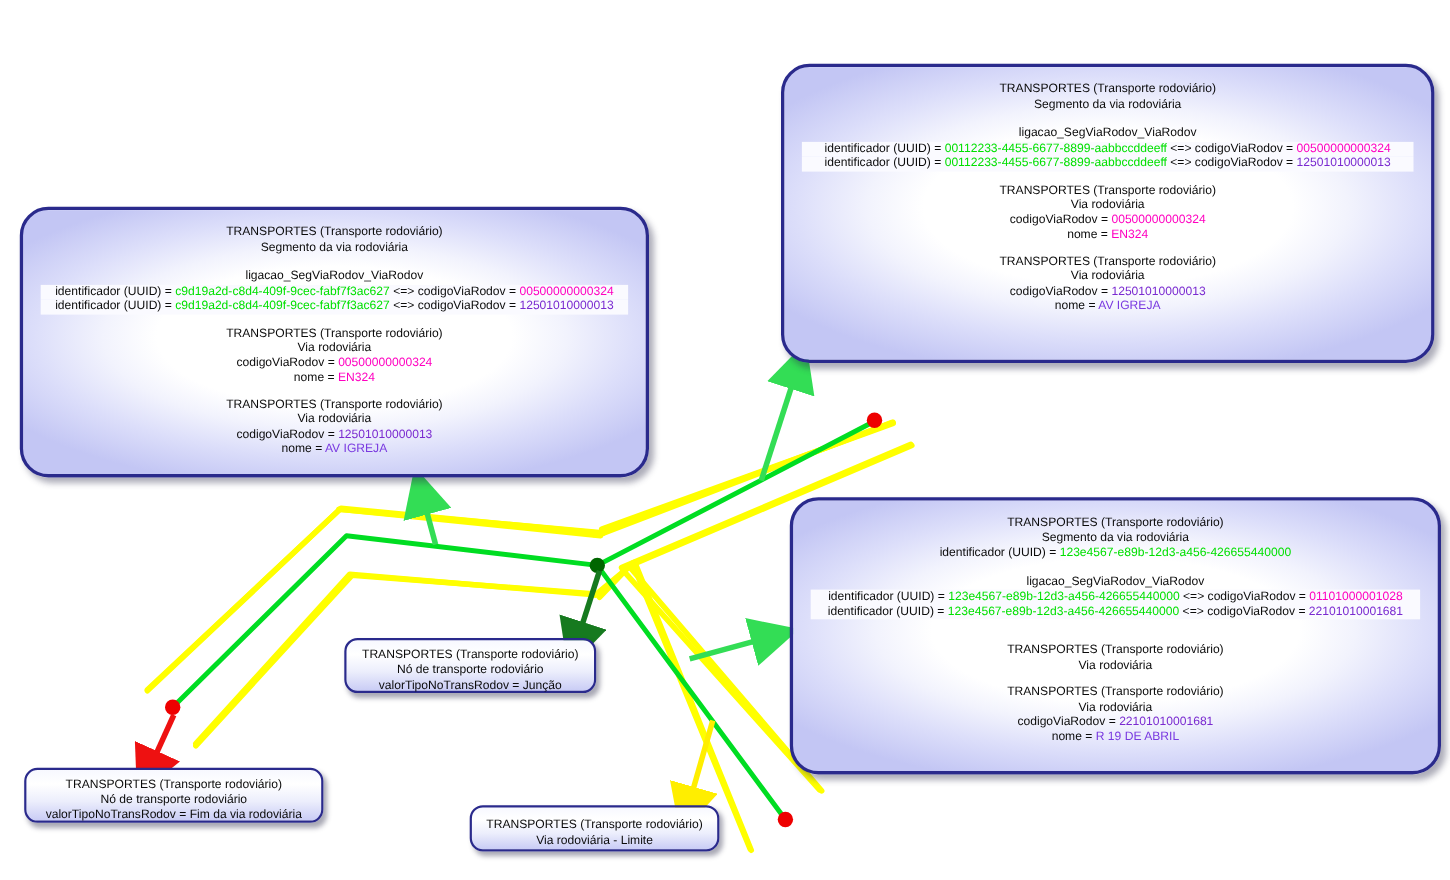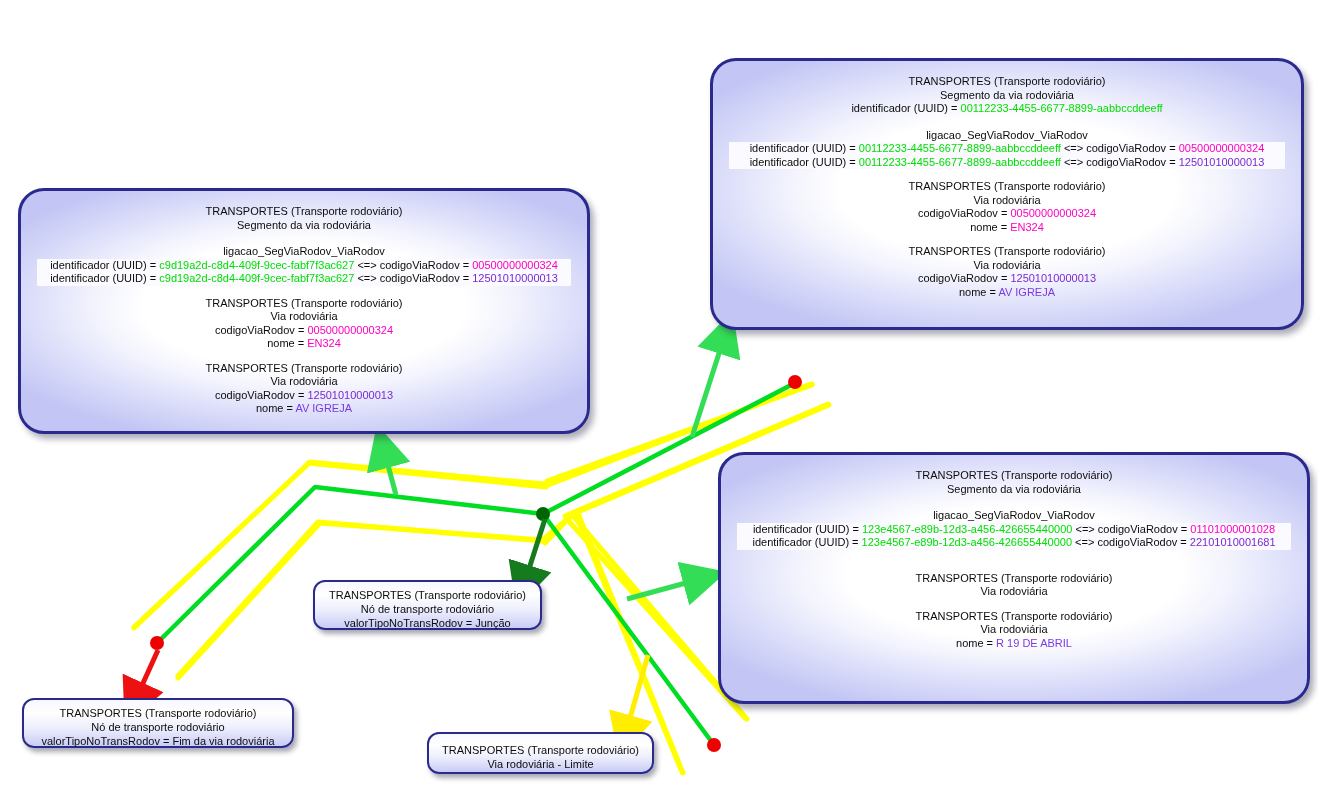--- a/index.html
+++ b/index.html
@@ -137,51 +137,52 @@
     <div class="gap"></div>
     <div class="ln">TRANSPORTES (Transporte rodoviário)</div>
     <div class="ln">Via rodoviária</div>
     <div class="ln"><span>codigoViaRodov = </span><span class="code-b">12501010000013</span></div>
     <div class="ln"><span>nome = </span><span class="name-b">AV IGREJA</span></div>
   </div>
 
   <div class="bigbox" style="left:710px;top:58px;width:594px;height:272px;">
     <div class="ln">TRANSPORTES (Transporte rodoviário)</div>
     <div class="ln">Segmento da via rodoviária</div>
-    <div class="ln"><span>identificador (UUID) = </span><span class="uuid">00112233-4455-6677-8899-aabbccddeeff</span></div>
     <div class="spacer"></div>
     <div class="ln">ligacao_SegViaRodov_ViaRodov</div>
     <div class="ln hl"><span>identificador (UUID) = </span><span class="uuid">00112233-4455-6677-8899-aabbccddeeff</span><span> &lt;=&gt; codigoViaRodov = </span><span class="code-a">00500000000324</span></div>
     <div class="ln hl"><span>identificador (UUID) = </span><span class="uuid">00112233-4455-6677-8899-aabbccddeeff</span><span> &lt;=&gt; codigoViaRodov = </span><span class="code-b">12501010000013</span></div>
     <div class="gap"></div>
     <div class="ln">TRANSPORTES (Transporte rodoviário)</div>
     <div class="ln">Via rodoviária</div>
     <div class="ln"><span>codigoViaRodov = </span><span class="code-a">00500000000324</span></div>
     <div class="ln"><span>nome = </span><span class="name-a">EN324</span></div>
     <div class="gap"></div>
     <div class="ln">TRANSPORTES (Transporte rodoviário)</div>
     <div class="ln">Via rodoviária</div>
     <div class="ln"><span>codigoViaRodov = </span><span class="code-b">12501010000013</span></div>
     <div class="ln"><span>nome = </span><span class="name-b">AV IGREJA</span></div>
   </div>
 
   <div class="bigbox" style="left:718px;top:452px;width:592px;height:252px;">
     <div class="ln">TRANSPORTES (Transporte rodoviário)</div>
     <div class="ln">Segmento da via rodoviária</div>
+    <div class="ln"><span>identificador (UUID) = </span><span class="uuid">123e4567-e89b-12d3-a456-426655440000</span></div>
     <div class="spacer"></div>
     <div class="ln">ligacao_SegViaRodov_ViaRodov</div>
     <div class="ln hl"><span>identificador (UUID) = </span><span class="uuid">123e4567-e89b-12d3-a456-426655440000</span><span> &lt;=&gt; codigoViaRodov = </span><span class="code-a">01101000001028</span></div>
     <div class="ln hl"><span>identificador (UUID) = </span><span class="uuid">123e4567-e89b-12d3-a456-426655440000</span><span> &lt;=&gt; codigoViaRodov = </span><span class="code-b">22101010001681</span></div>
     <div class="gap"></div>
     <div class="gap"></div>
     <div class="ln">TRANSPORTES (Transporte rodoviário)</div>
     <div class="ln">Via rodoviária</div>
     <div class="gap"></div>
     <div class="ln">TRANSPORTES (Transporte rodoviário)</div>
     <div class="ln">Via rodoviária</div>
+    <div class="ln"><span>codigoViaRodov = </span><span class="code-b">22101010001681</span></div>
     <div class="ln"><span>nome = </span><span class="name-b">R 19 DE ABRIL</span></div>
   </div>
 
   <div class="smallbox" style="left:313px;top:580px;width:229px;height:50px;">
     <div class="ln">TRANSPORTES (Transporte rodoviário)</div>
     <div class="ln">Nó de transporte rodoviário</div>
     <div class="ln">valorTipoNoTransRodov = Junção</div>
   </div>
 
   <div class="smallbox" style="left:22px;top:698px;width:272px;height:50px;">

